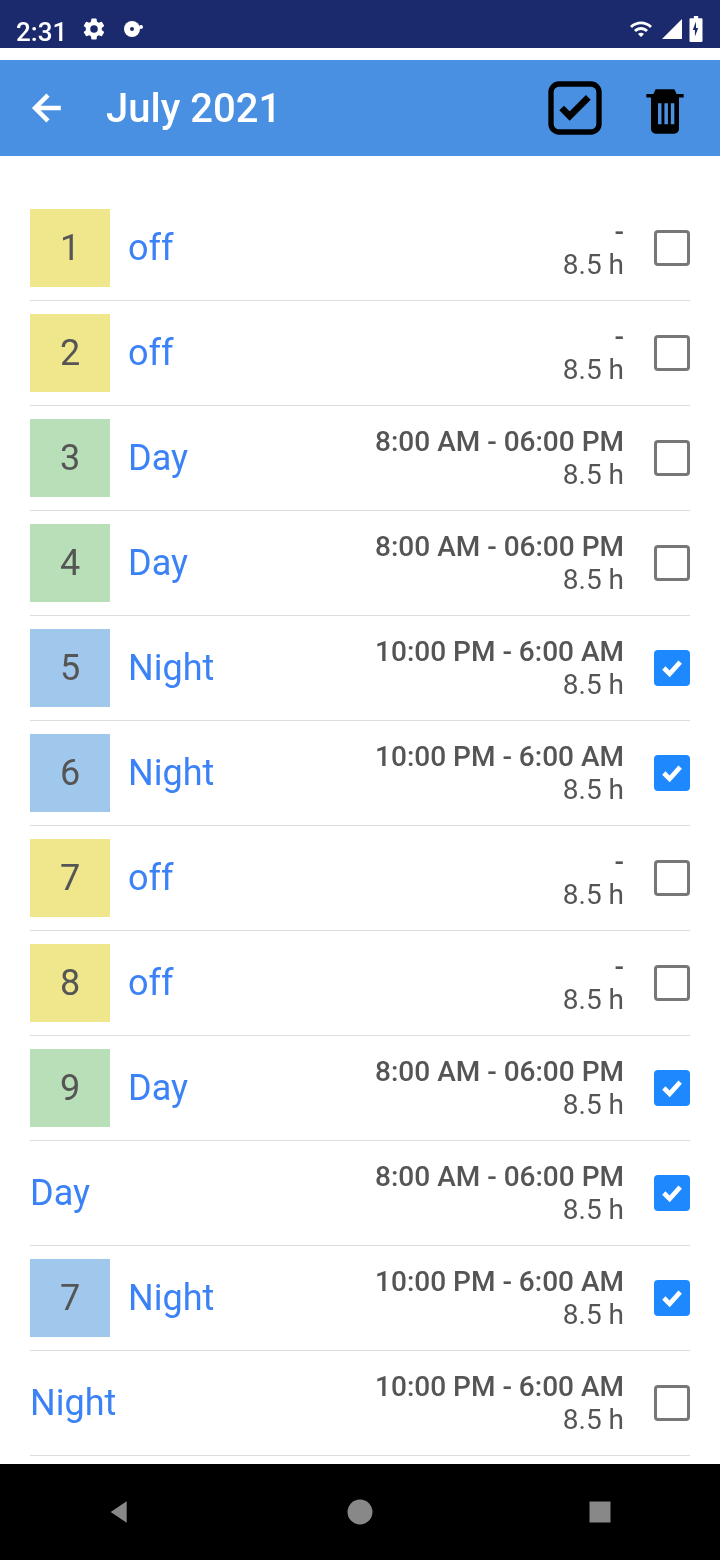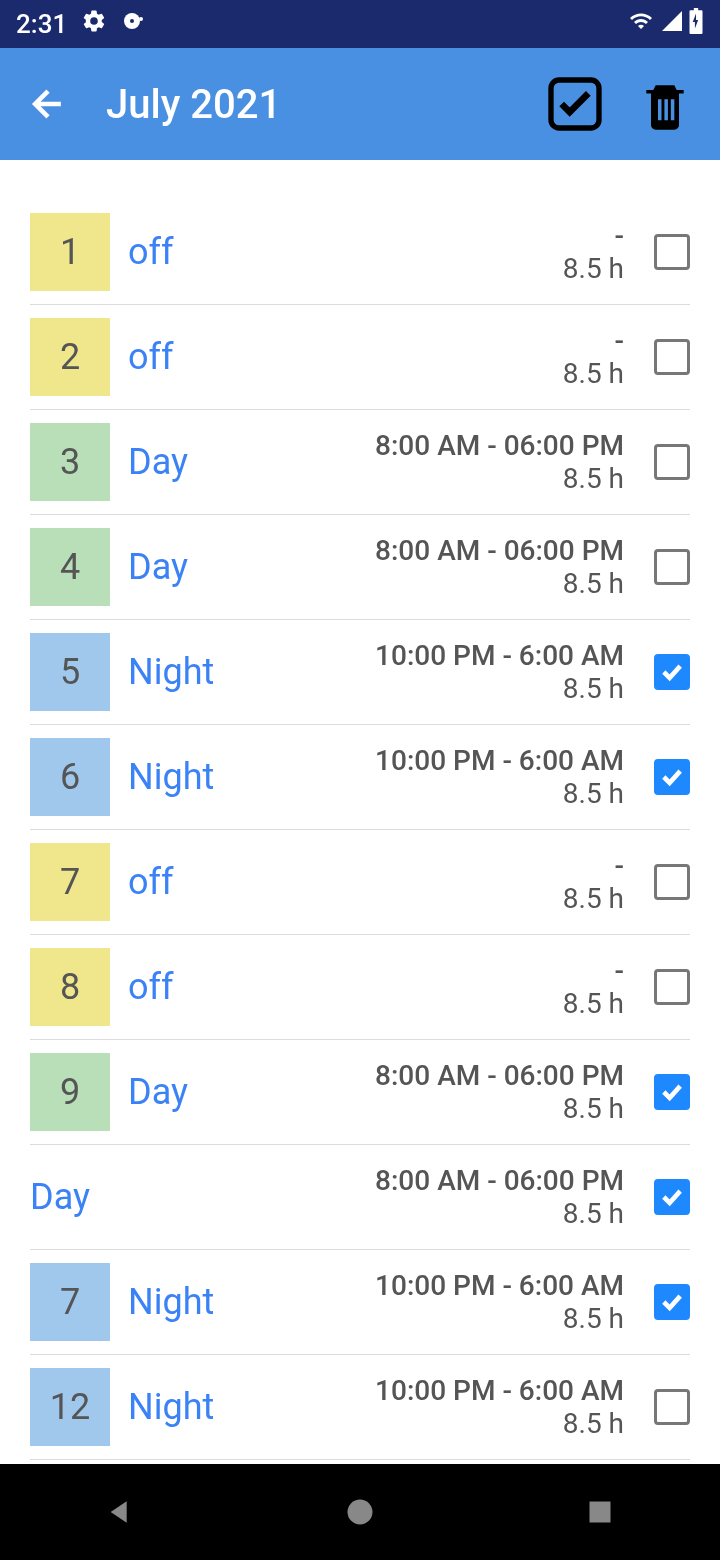--- a/index.html
+++ b/index.html
@@ -3,34 +3,35 @@
 <meta charset="utf-8">
 <style>
   * { margin: 0; padding: 0; box-sizing: border-box; }
   html, body { width: 720px; height: 1560px; font-family: Roboto, Arial, sans-serif; background: #fff; overflow: hidden; }
   
   .status-bar {
     height: 48px;
     background: #1a2a6c;
     color: #fff;
     display: flex;
-    align-items: center;
+    align-items: flex-end;
     padding: 0 16px;
     font-size: 26px;
     font-weight: 500;
   }
   .status-left { display: flex; align-items: center; gap: 14px; }
   .status-right { margin-left: auto; display: flex; align-items: center; gap: 4px; }
   
   .app-bar {
-    height: 112px;
+    height: 96px;
     background: #4a90e2;
     display: flex;
     align-items: center;
     padding: 0 20px;
+    margin-top: 12px;
   }
   .back-btn { width: 56px; height: 56px; display: flex; align-items: center; justify-content: center; }
   .app-title { color: #fff; font-size: 40px; font-weight: 500; margin-left: 30px; flex: 1; }
   .action-btn { width: 70px; height: 70px; display: flex; align-items: center; justify-content: center; margin-left: 20px; }
   
   .list { padding-top: 40px; }
   .row {
     height: 105px;
     margin: 0 30px;
     border-bottom: 1px solid #ddd;
@@ -289,23 +290,20 @@
       <div class="time-range">10:00 PM - 6:00 AM</div>
       <div class="duration">8.5 h</div>
     </div>
     <div class="checkbox checked">
       <svg width="28" height="28" viewBox="0 0 24 24" fill="none" stroke="#fff" stroke-width="4">
           <path d="M5 12l5 5 9-10"></path>
         </svg>
     </div>
   </div>
     <div class="row">
-    <div class="day-badge bg-night">
-        <span>12</span>
-      </div>
     <div class="shift-label">Night</div>
     <div class="time-col">
       <div class="time-range">10:00 PM - 6:00 AM</div>
       <div class="duration">8.5 h</div>
     </div>
     <div class="checkbox ">
       
     </div>
   </div>
   </div>

